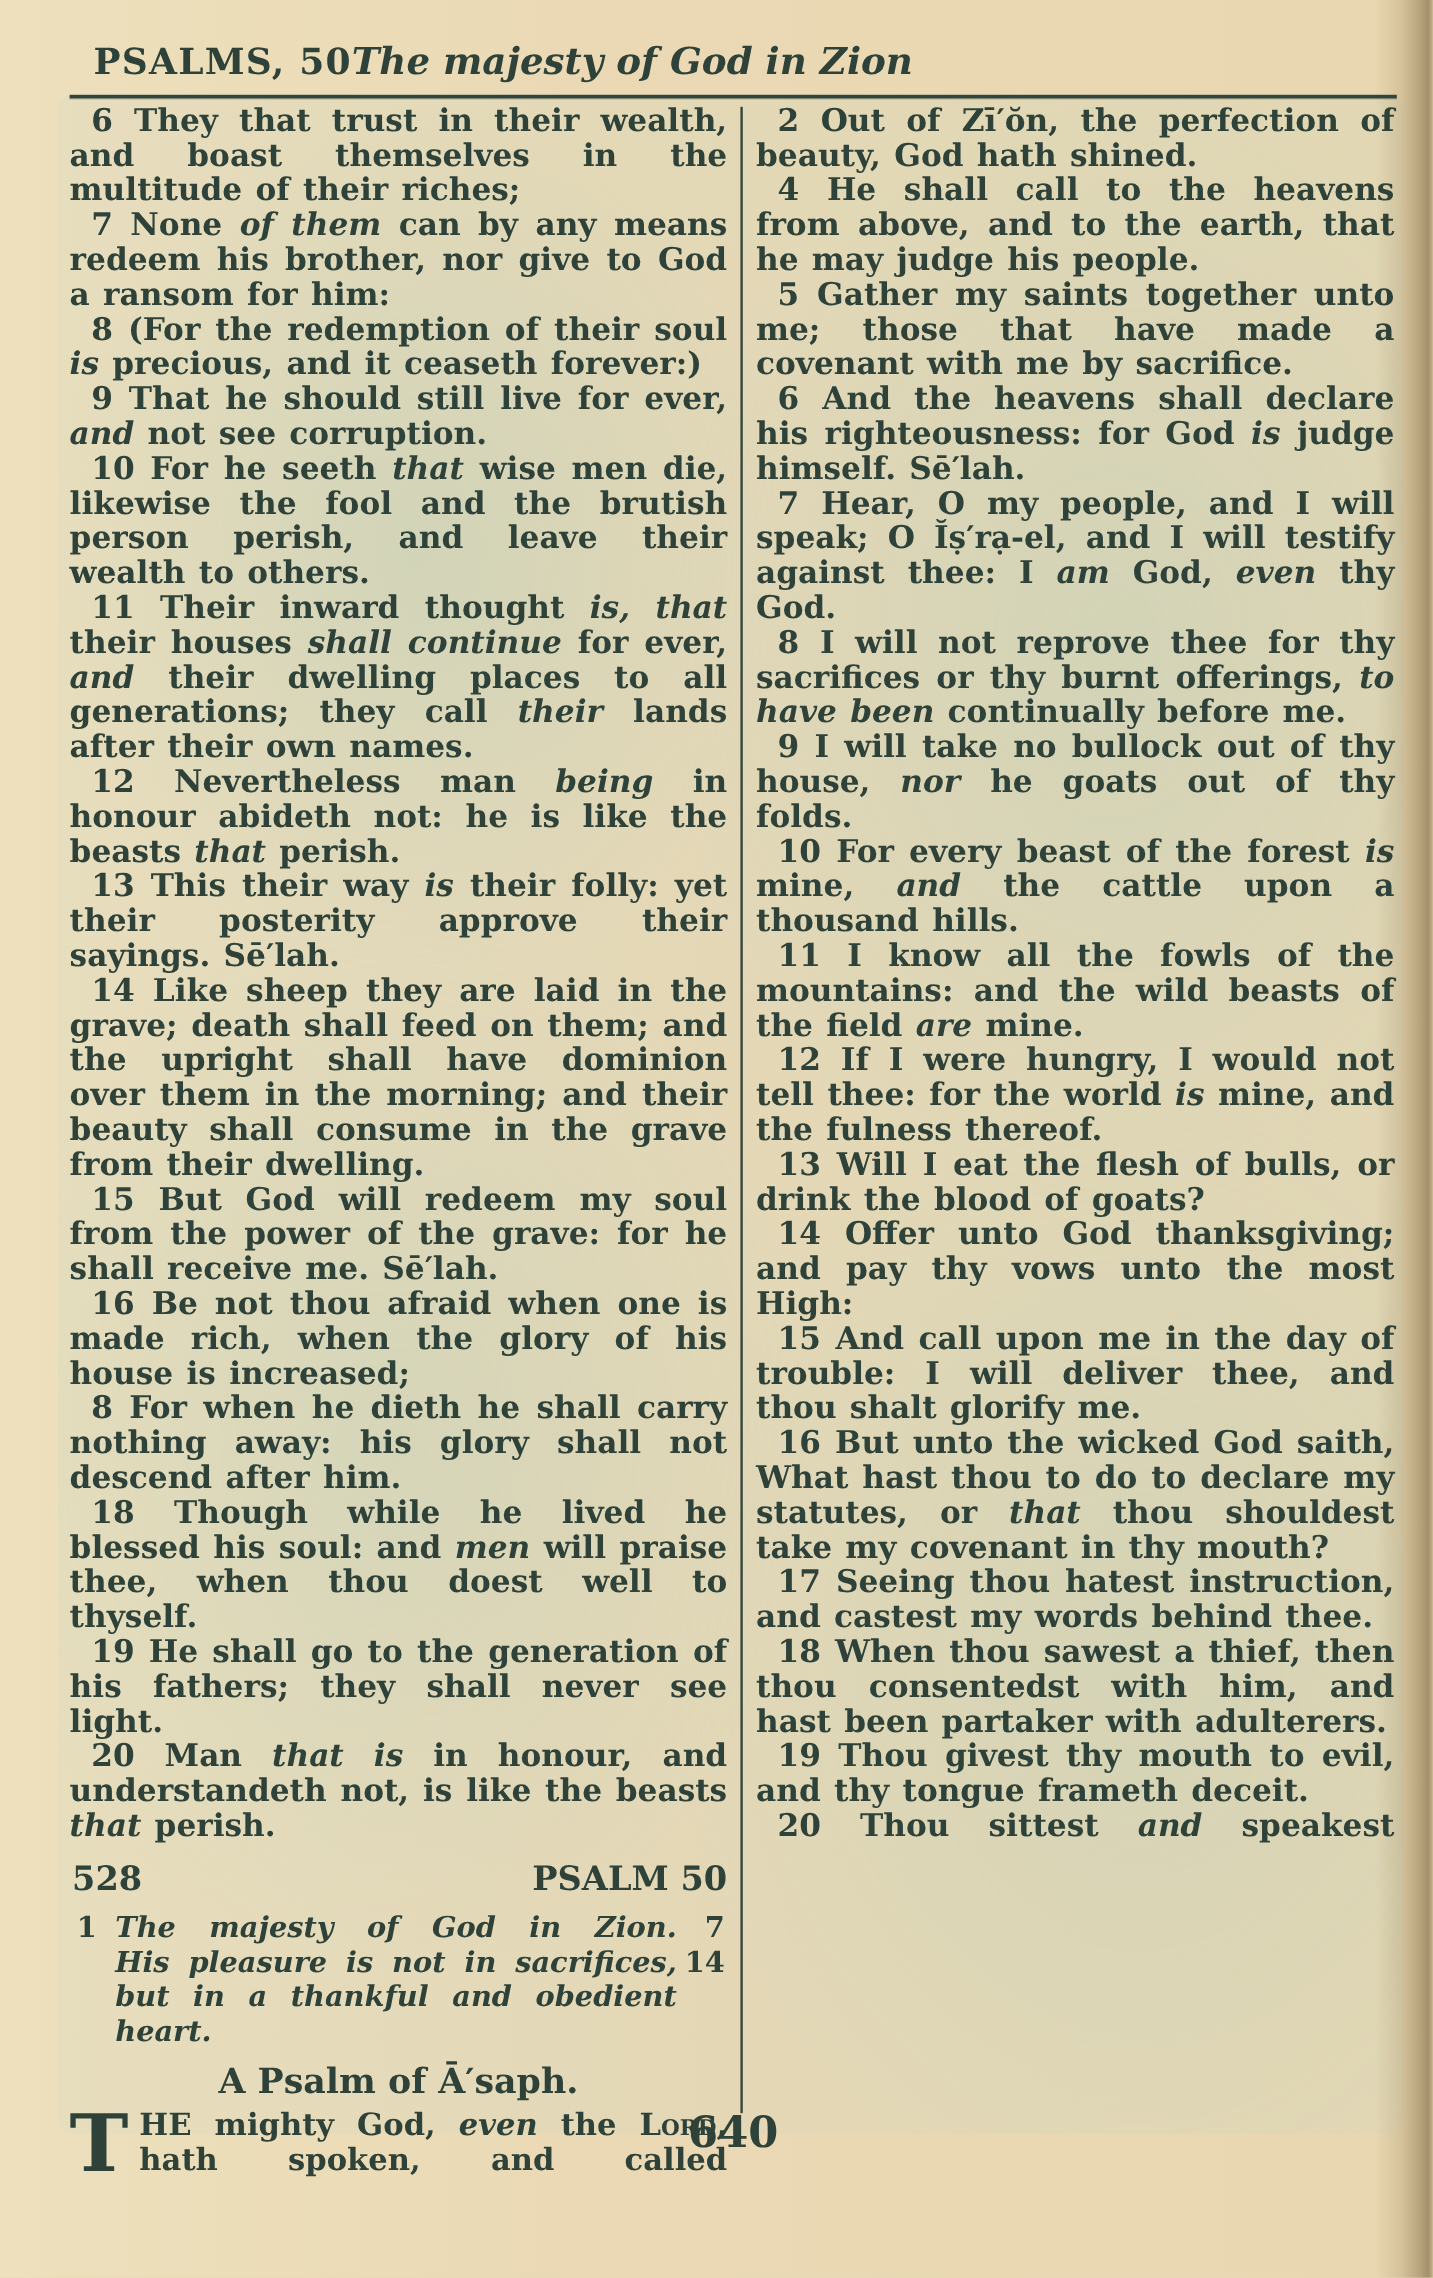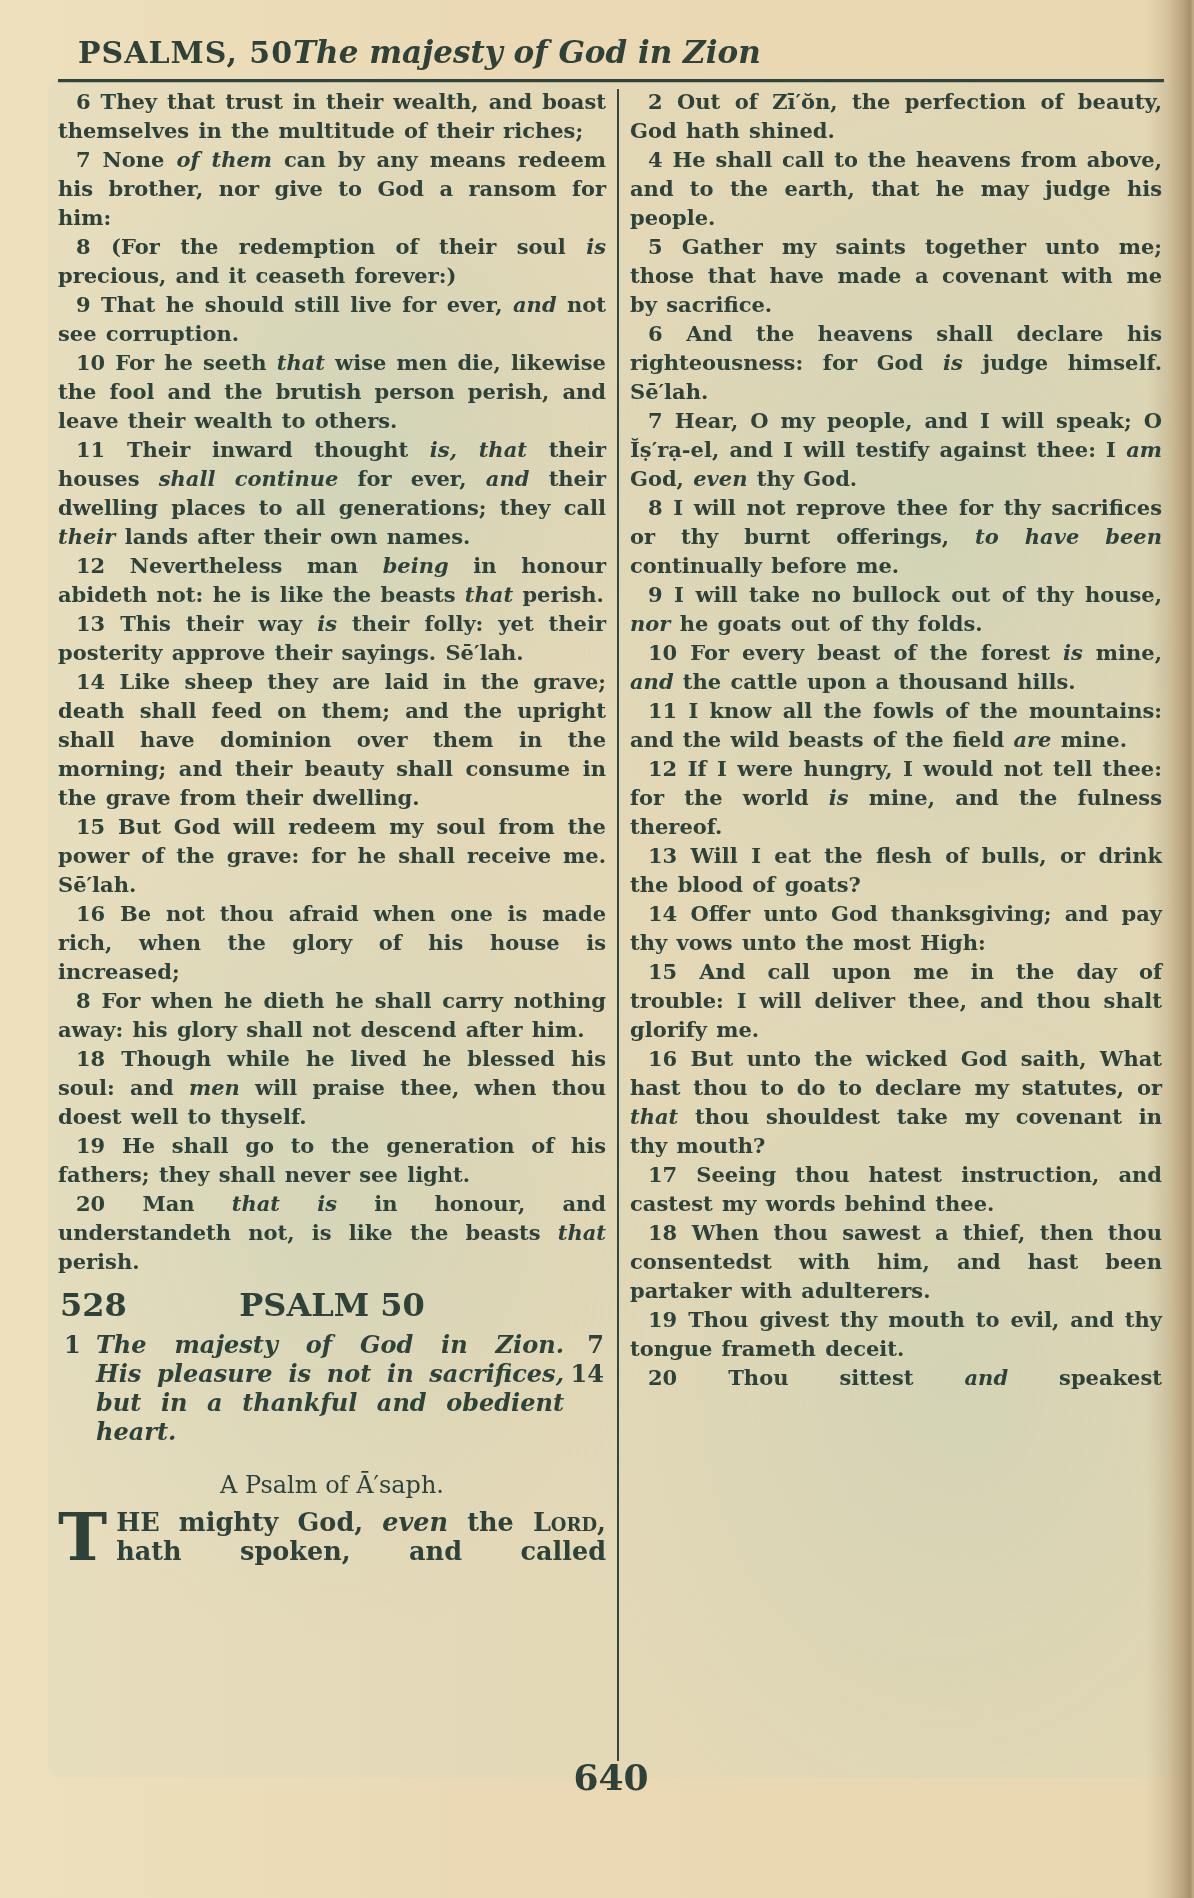--- a/index.html
+++ b/index.html
@@ -35,36 +35,36 @@
   .content{position:absolute;left:58px;top:34px;width:1106px;}
   .header{display:flex;justify-content:flex-start;align-items:baseline;padding:0 4px 0 20px;}
   .h-left{font-weight:700;font-size:30px;letter-spacing:1px;}
   .h-right{font-style:italic;font-weight:700;font-size:31px;}
   .rule{height:3px;background:#32453d;margin-top:9px;box-shadow:0 1px 0 rgba(50,69,61,0.25);}
   .cols{display:flex;margin-top:5px;}
   .col{width:548px;}
   .col.right{width:532px;}
   .divider{width:2px;background:#36473f;margin:2px 11px 0 11px;height:1672px;flex:none;}
   p.verse{
-    margin:0;font-size:21px;line-height:29px;font-weight:700;
+    margin:0;font-size:26px;line-height:29px;font-weight:700;
     text-align:justify;text-indent:18px;word-spacing:2px;
   }
   p.verse.cont{text-indent:0;}
   p.verse.fill{text-align-last:justify;}
   i{}
   .sc{font-variant:small-caps;}
-  .psalm-head{position:relative;text-align:center;font-weight:700;font-size:32px;margin-top:12px;line-height:34px;}
+  .psalm-head{position:relative;text-align:right;font-weight:700;font-size:28px;margin-top:12px;line-height:34px;}
   .psalm-head .num{position:absolute;left:2px;top:0;}
   .summary{position:relative;margin-top:8px;padding-left:38px;padding-right:2px;
     font-size:24px;line-height:29px;font-weight:700;}
   .sum-marker{position:absolute;left:6px;top:0;font-style:normal;}
   .sum-row{display:flex;align-items:flex-end;}
   .sum-text{flex:1;font-style:italic;text-align:justify;text-align-last:justify;word-spacing:4px;}
   .sum-ref{width:40px;text-align:right;font-style:normal;flex:none;}
-  .attribution{text-align:center;font-weight:400;font-size:24px;margin-top:24px;line-height:30px;}
+  .attribution{text-align:center;font-weight:700;font-size:29px;margin-top:12px;line-height:30px;}
   .verse1{margin-top:8px;font-size:25.5px;line-height:29px;font-weight:700;
     text-align:justify;text-align-last:justify;word-spacing:2px;}
   .dropcap{float:left;font-size:66px;line-height:52px;font-weight:700;margin:3px 9px 0 0;}
   .page-num{position:absolute;left:58px;width:1106px;top:1756px;text-align:center;
     font-weight:700;font-size:36px;}
 </style>
 </head>
 <body>
 
 <div class="tint"></div>

